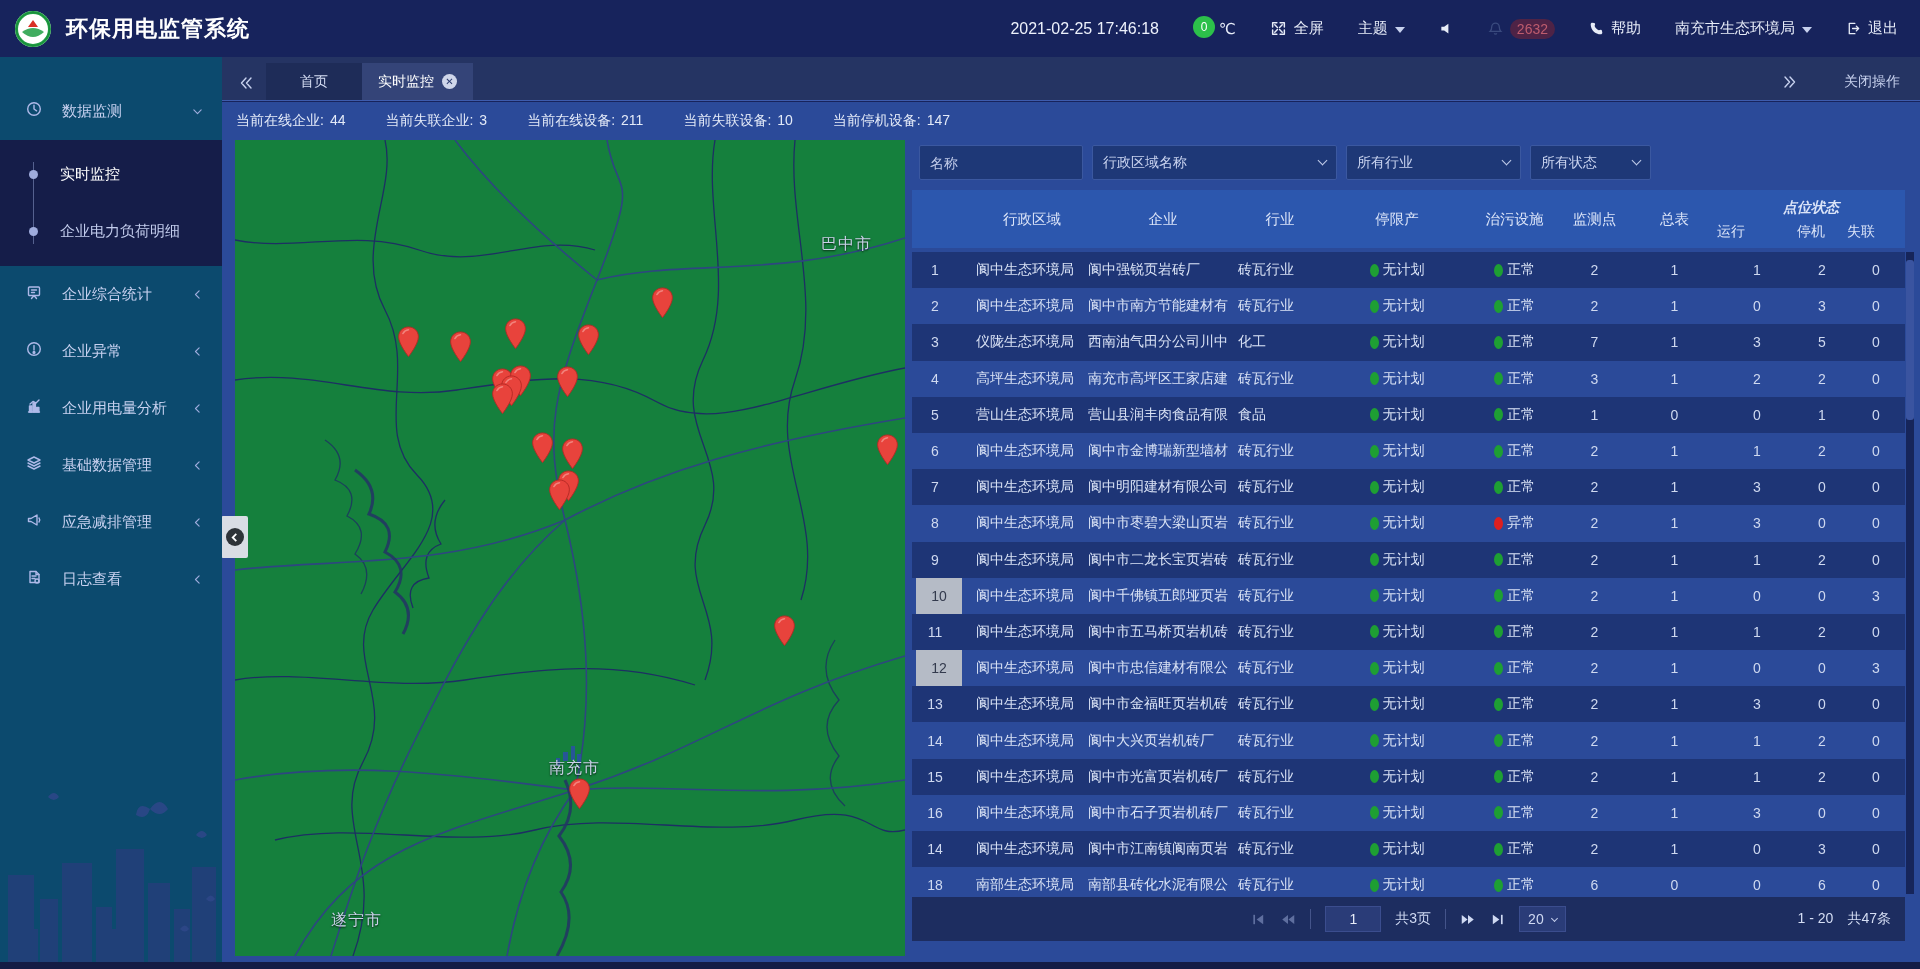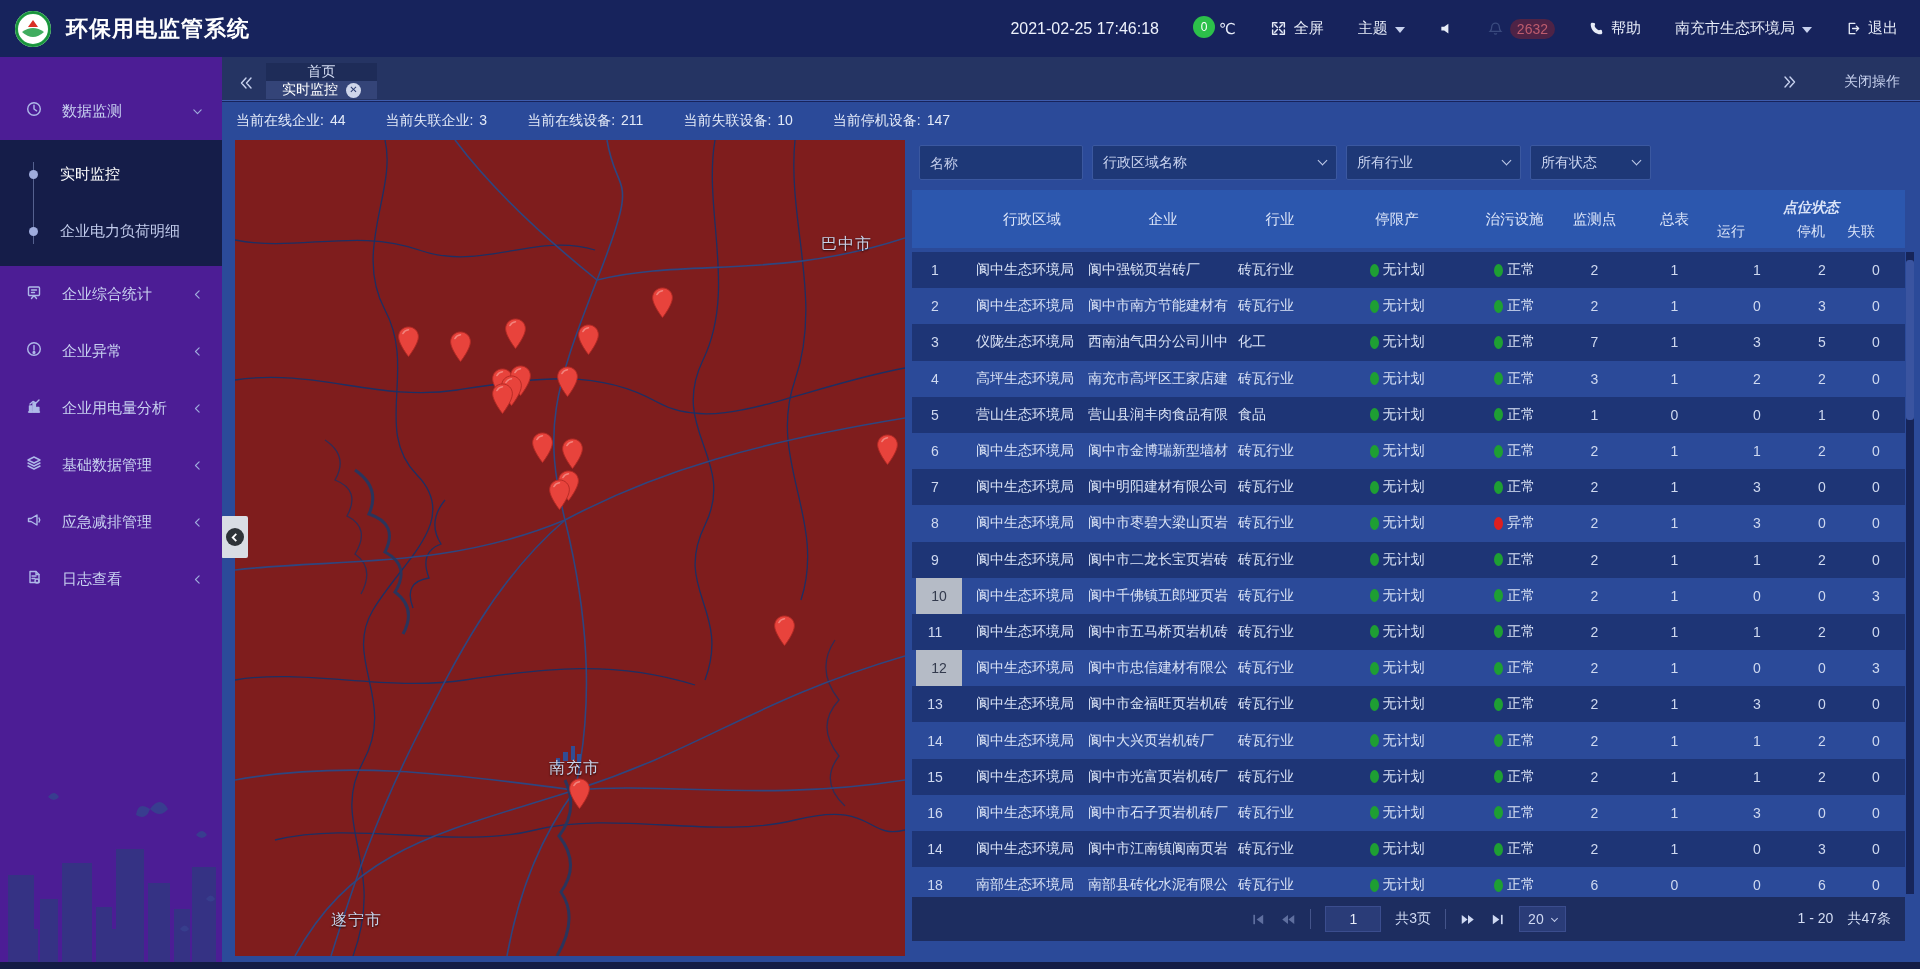--- a/index.html
+++ b/index.html
@@ -19,59 +19,59 @@
   .temp-circle { width:22px; height:22px; border-radius:50%; background:#2CC04A; color:#fff;
                  font-size:12px; display:flex; align-items:center; justify-content:center; margin-top:-4px; }
   .temp-unit { font-size:15px; }
   .top-item { display:inline-flex; align-items:center; gap:7px; cursor:pointer; white-space:nowrap; }
   .top-item svg { display:block; }
   .caret { width:0; height:0; border-left:5px solid transparent; border-right:5px solid transparent;
            border-top:6px solid #C7D1EE; display:inline-block; margin-top:2px; }
   .alert-pill { background:#4E2346; color:#BE5C6E; border-radius:10px; padding:2px 7px; font-size:14px; }
 
   
-  .sidebar { position:absolute; left:0; top:57px; width:222px; bottom:0; background:#4c1d95; z-index:30; overflow:hidden; }
+  .sidebar { position:absolute; left:0; top:57px; width:222px; bottom:0; background:#0c4a6e; z-index:30; overflow:hidden; }
   .side-item { height:57px; display:flex; align-items:center; padding:0 18px 0 26px; color:#C8D1F0;
                font-size:15px; cursor:pointer; position:relative; }
   .side-item .s-ico { width:22px; height:22px; margin-right:14px; display:inline-flex; color:#AEB9E8; }
   .side-item .s-label { flex:1; }
   .s-arrow { color:#9FACDD; display:inline-flex; }
   .s-arrow.expanded { transform:rotate(-90deg); }
   .submenu { background:#151D49; position:relative; padding:6px 0; }
   .submenu:before { content:""; position:absolute; left:33px; top:22px; bottom:22px; width:1px; background:#55618F; }
   .sub-item { height:57px; display:flex; align-items:center; padding-left:60px; color:#C2CCEC; font-size:15px;
               cursor:pointer; position:relative; }
   .sub-item:before { content:""; position:absolute; left:29px; top:24px; width:9px; height:9px; border-radius:50%;
                      background:#9FACDD; }
   .sub-item.active { color:#FFFFFF; }
   .skyline { position:absolute; left:0; bottom:0; width:222px; height:190px; opacity:.85; }
 
   
   .main { position:absolute; left:222px; top:57px; right:0; bottom:0; }
   .tabbar { position:absolute; left:0; top:0; right:0; height:44px; background:#253463;
             display:flex; align-items:flex-end; border-bottom:1px solid #3E5CAD; }
   .tab-nav { color:#C7D1EE; display:inline-flex; align-items:center; padding:0 12px 9px 16px; cursor:pointer; }
-  .tabs { display:flex; height:37px;flex-direction:column; }
+  .tabs { display:flex; height:37px; }
   .tab { min-width:96px; padding:0 16px; display:flex; align-items:center; justify-content:center; gap:8px;
          color:#D6DEF4; font-size:14px; background:#1E2C58; cursor:pointer; }
   .tab.active { background:#344478; color:#FFFFFF; }
   .tab-close { width:15px; height:15px; border-radius:50%; background:#CFD6EA; color:#2A3A6E; font-size:10px;
                display:inline-flex; align-items:center; justify-content:center; line-height:1; font-weight:bold; }
   .tabbar-right { margin-left:auto; display:flex; align-items:center; gap:18px; padding:0 20px 9px 0;
                   color:#C7D1EE; font-size:14px; }
   .tabbar-right span { cursor:pointer;margin-left:28px; }
 
   .statsbar { position:absolute; left:0; top:45px; right:0; height:38px; background:#2B4A99;
               display:flex; align-items:center; gap:40px; padding-left:14px; color:#E3EAF8; font-size:14px; }
   .stat { display:inline-flex; gap:6px; white-space:nowrap; }
 
   .content { position:absolute; left:0; top:83px; right:0; bottom:0; background:#2B4A99; }
 
   
-  .map-panel { position:absolute; left:13px; top:0; width:670px; height:816px; background:#7f1d1d; overflow:hidden; }
+  .map-panel { position:absolute; left:13px; top:0; width:670px; height:816px; background:#15803d; overflow:hidden; }
   .map-panel svg.roads { position:absolute; left:0; top:0; }
   .city-label { position:absolute; color:#C9D2E8; font-size:16px; letter-spacing:1px;
                 text-shadow:0 1px 2px rgba(0,0,0,.8); white-space:nowrap; }
   .marker { position:absolute; width:23px; height:32px; margin-left:-11px; margin-top:-30px; }
   .collapse-btn { position:absolute; left:-1px; top:376px; width:27px; height:42px; background:#D9DDE4;
                   border:none; display:flex; align-items:center; justify-content:center; cursor:pointer; z-index:10;
                   border-radius:2px; }
   .collapse-btn .cb-circle { width:18px; height:18px; border-radius:50%; background:#2E3338;
                   display:flex; align-items:center; justify-content:center; }
 

